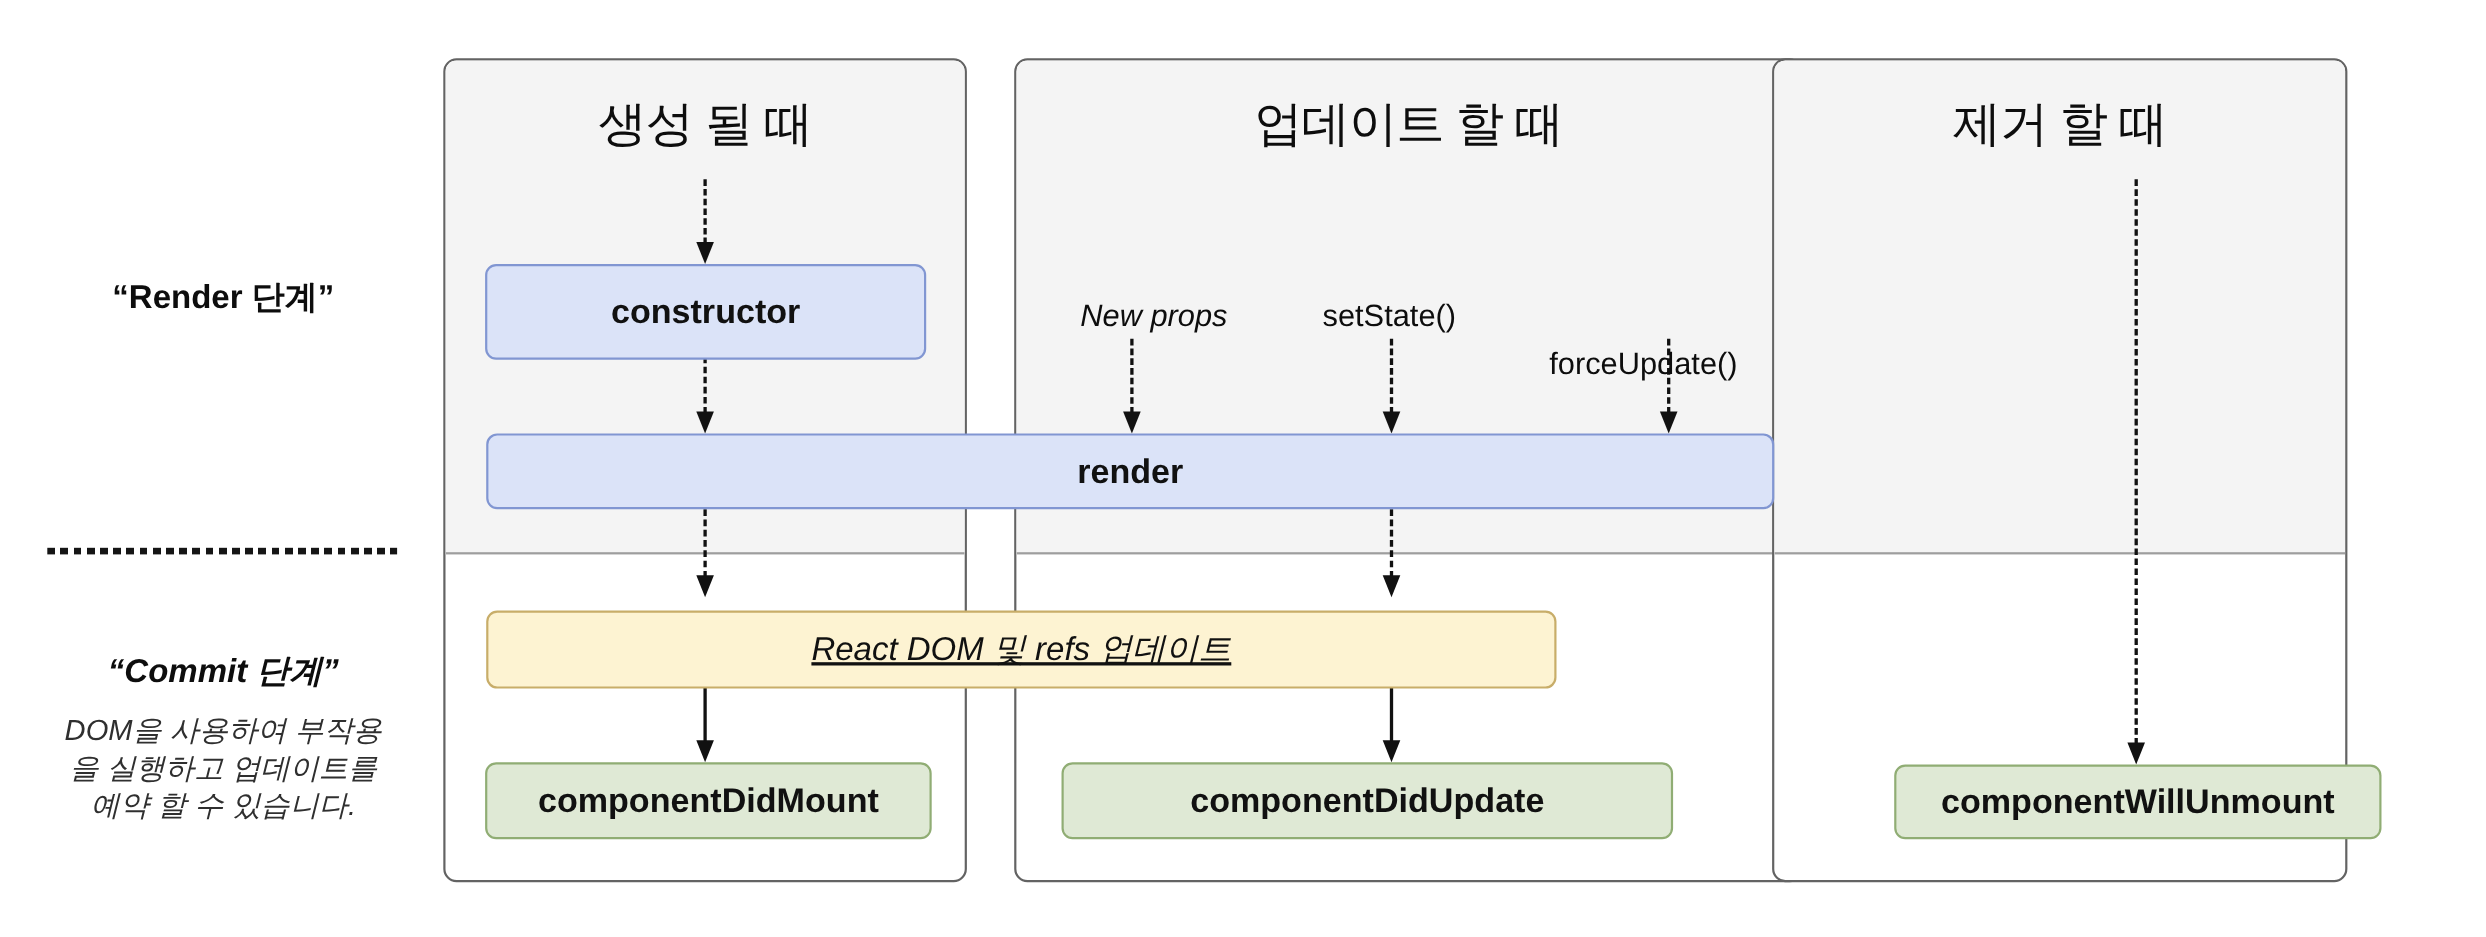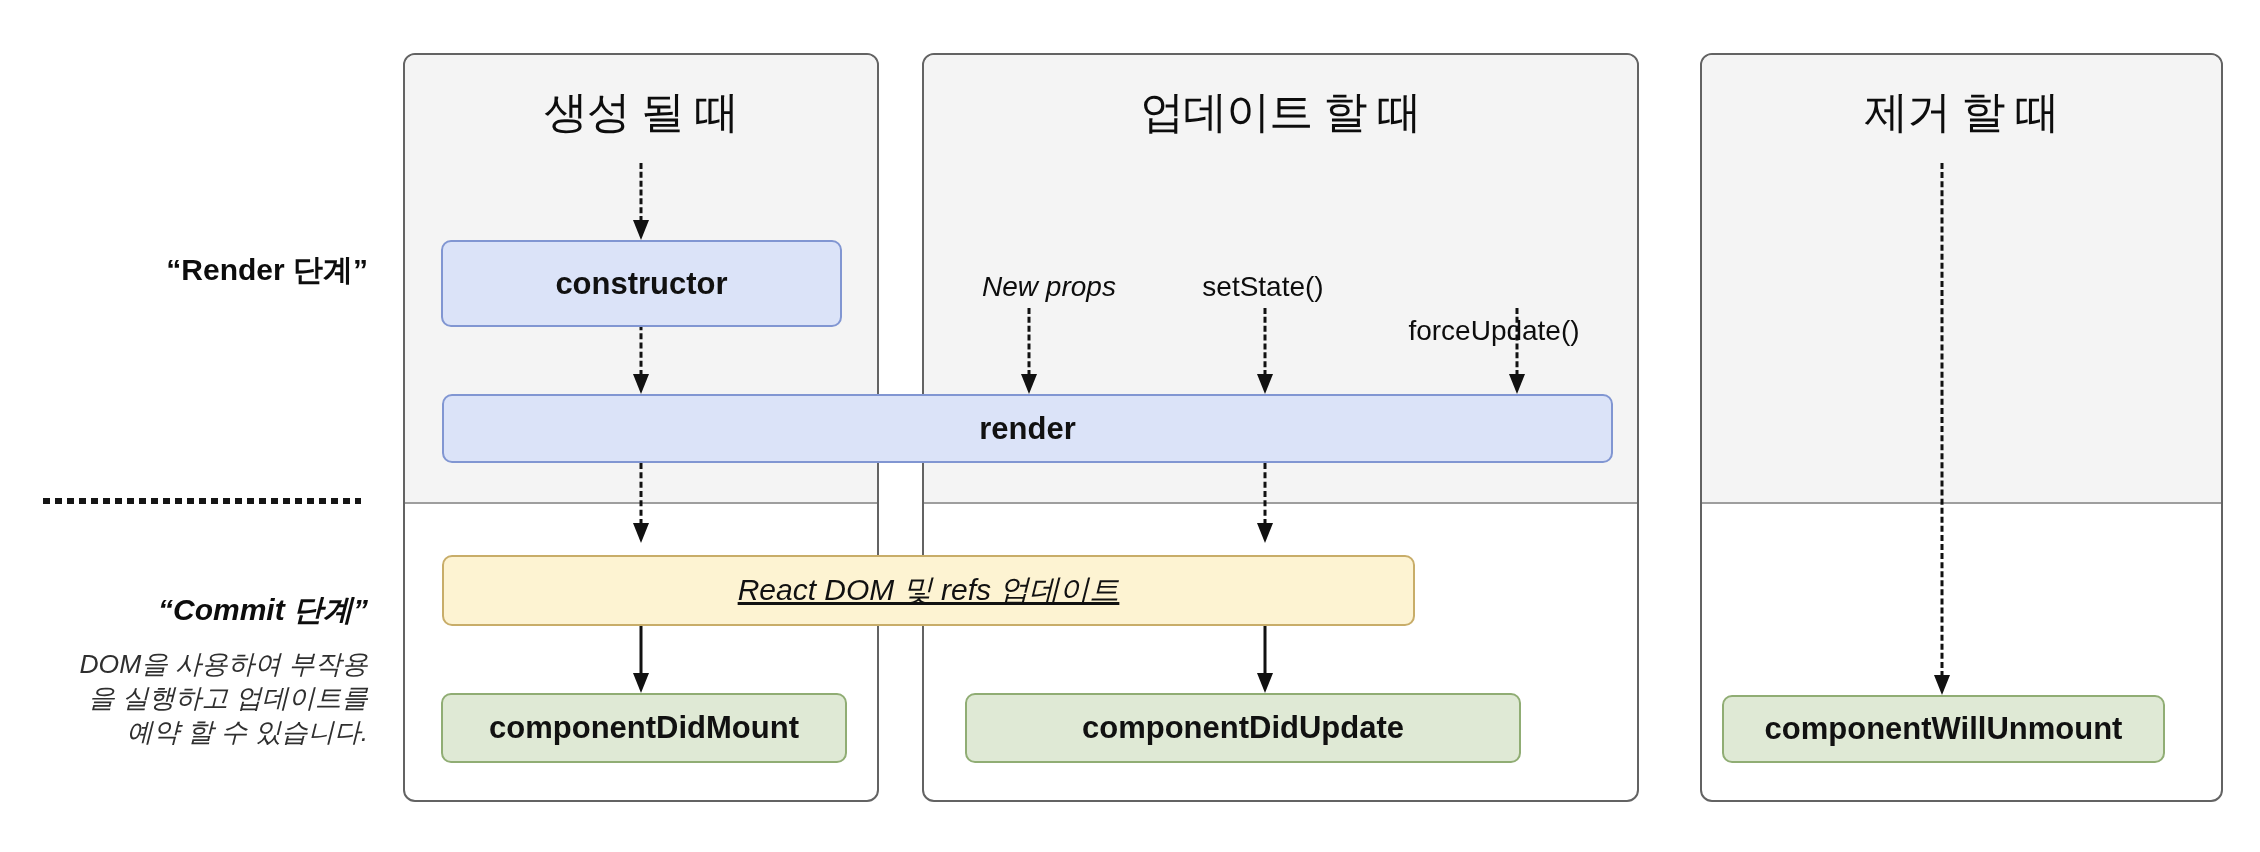--- a/index.html
+++ b/index.html
@@ -14,31 +14,31 @@
     position:relative; width:2260px; height:852px; background:#ffffff;
     font-family:"Liberation Sans", sans-serif; color:var(--ink); overflow:hidden;
   }
   
   .panel{
     position:absolute; top:53px; height:745px; background:#ffffff;
     border:2px solid var(--panel-border); border-radius:12px; z-index:1; overflow:hidden;
   }
   .panel-mount{left:403px; width:472px;}
   .panel-update{left:922px; width:713px;}
-  .panel-unmount{left:1700px; width:519px;}
+  .panel-unmount{left:1611px; width:519px;}
   .panel-top{
     position:absolute; left:0; right:0; top:0; height:447px;
     background:var(--panel-bg); border-bottom:2px solid var(--divider);
   }
   .panel-title{
     position:absolute; top:28px; left:0; width:100%; text-align:center;
     font-size:44px; font-weight:400; letter-spacing:-1px; color:#0d0d0d;
   }
   
-  .phase-note{position:absolute; left:38px; width:330px; text-align:right;}
+  .phase-note{position:absolute; left:38px; width:330px; text-align:center;}
   .note-render{top:250px;}
   .note-commit{top:590px;font-style:italic;}
   .phase-note .title{font-size:30px; font-weight:700; color:#0d0d0d; margin-bottom:16px;}
   .phase-note .desc{font-size:26.5px; line-height:36px; color:var(--muted);}
   .note-commit .desc{line-height:34px;}
   .dotted-divider{
     position:absolute; left:43px; top:498px; width:318px; height:6px;
     background:repeating-linear-gradient(90deg, #151515 0 7px, transparent 7px 12px);
   }
   

